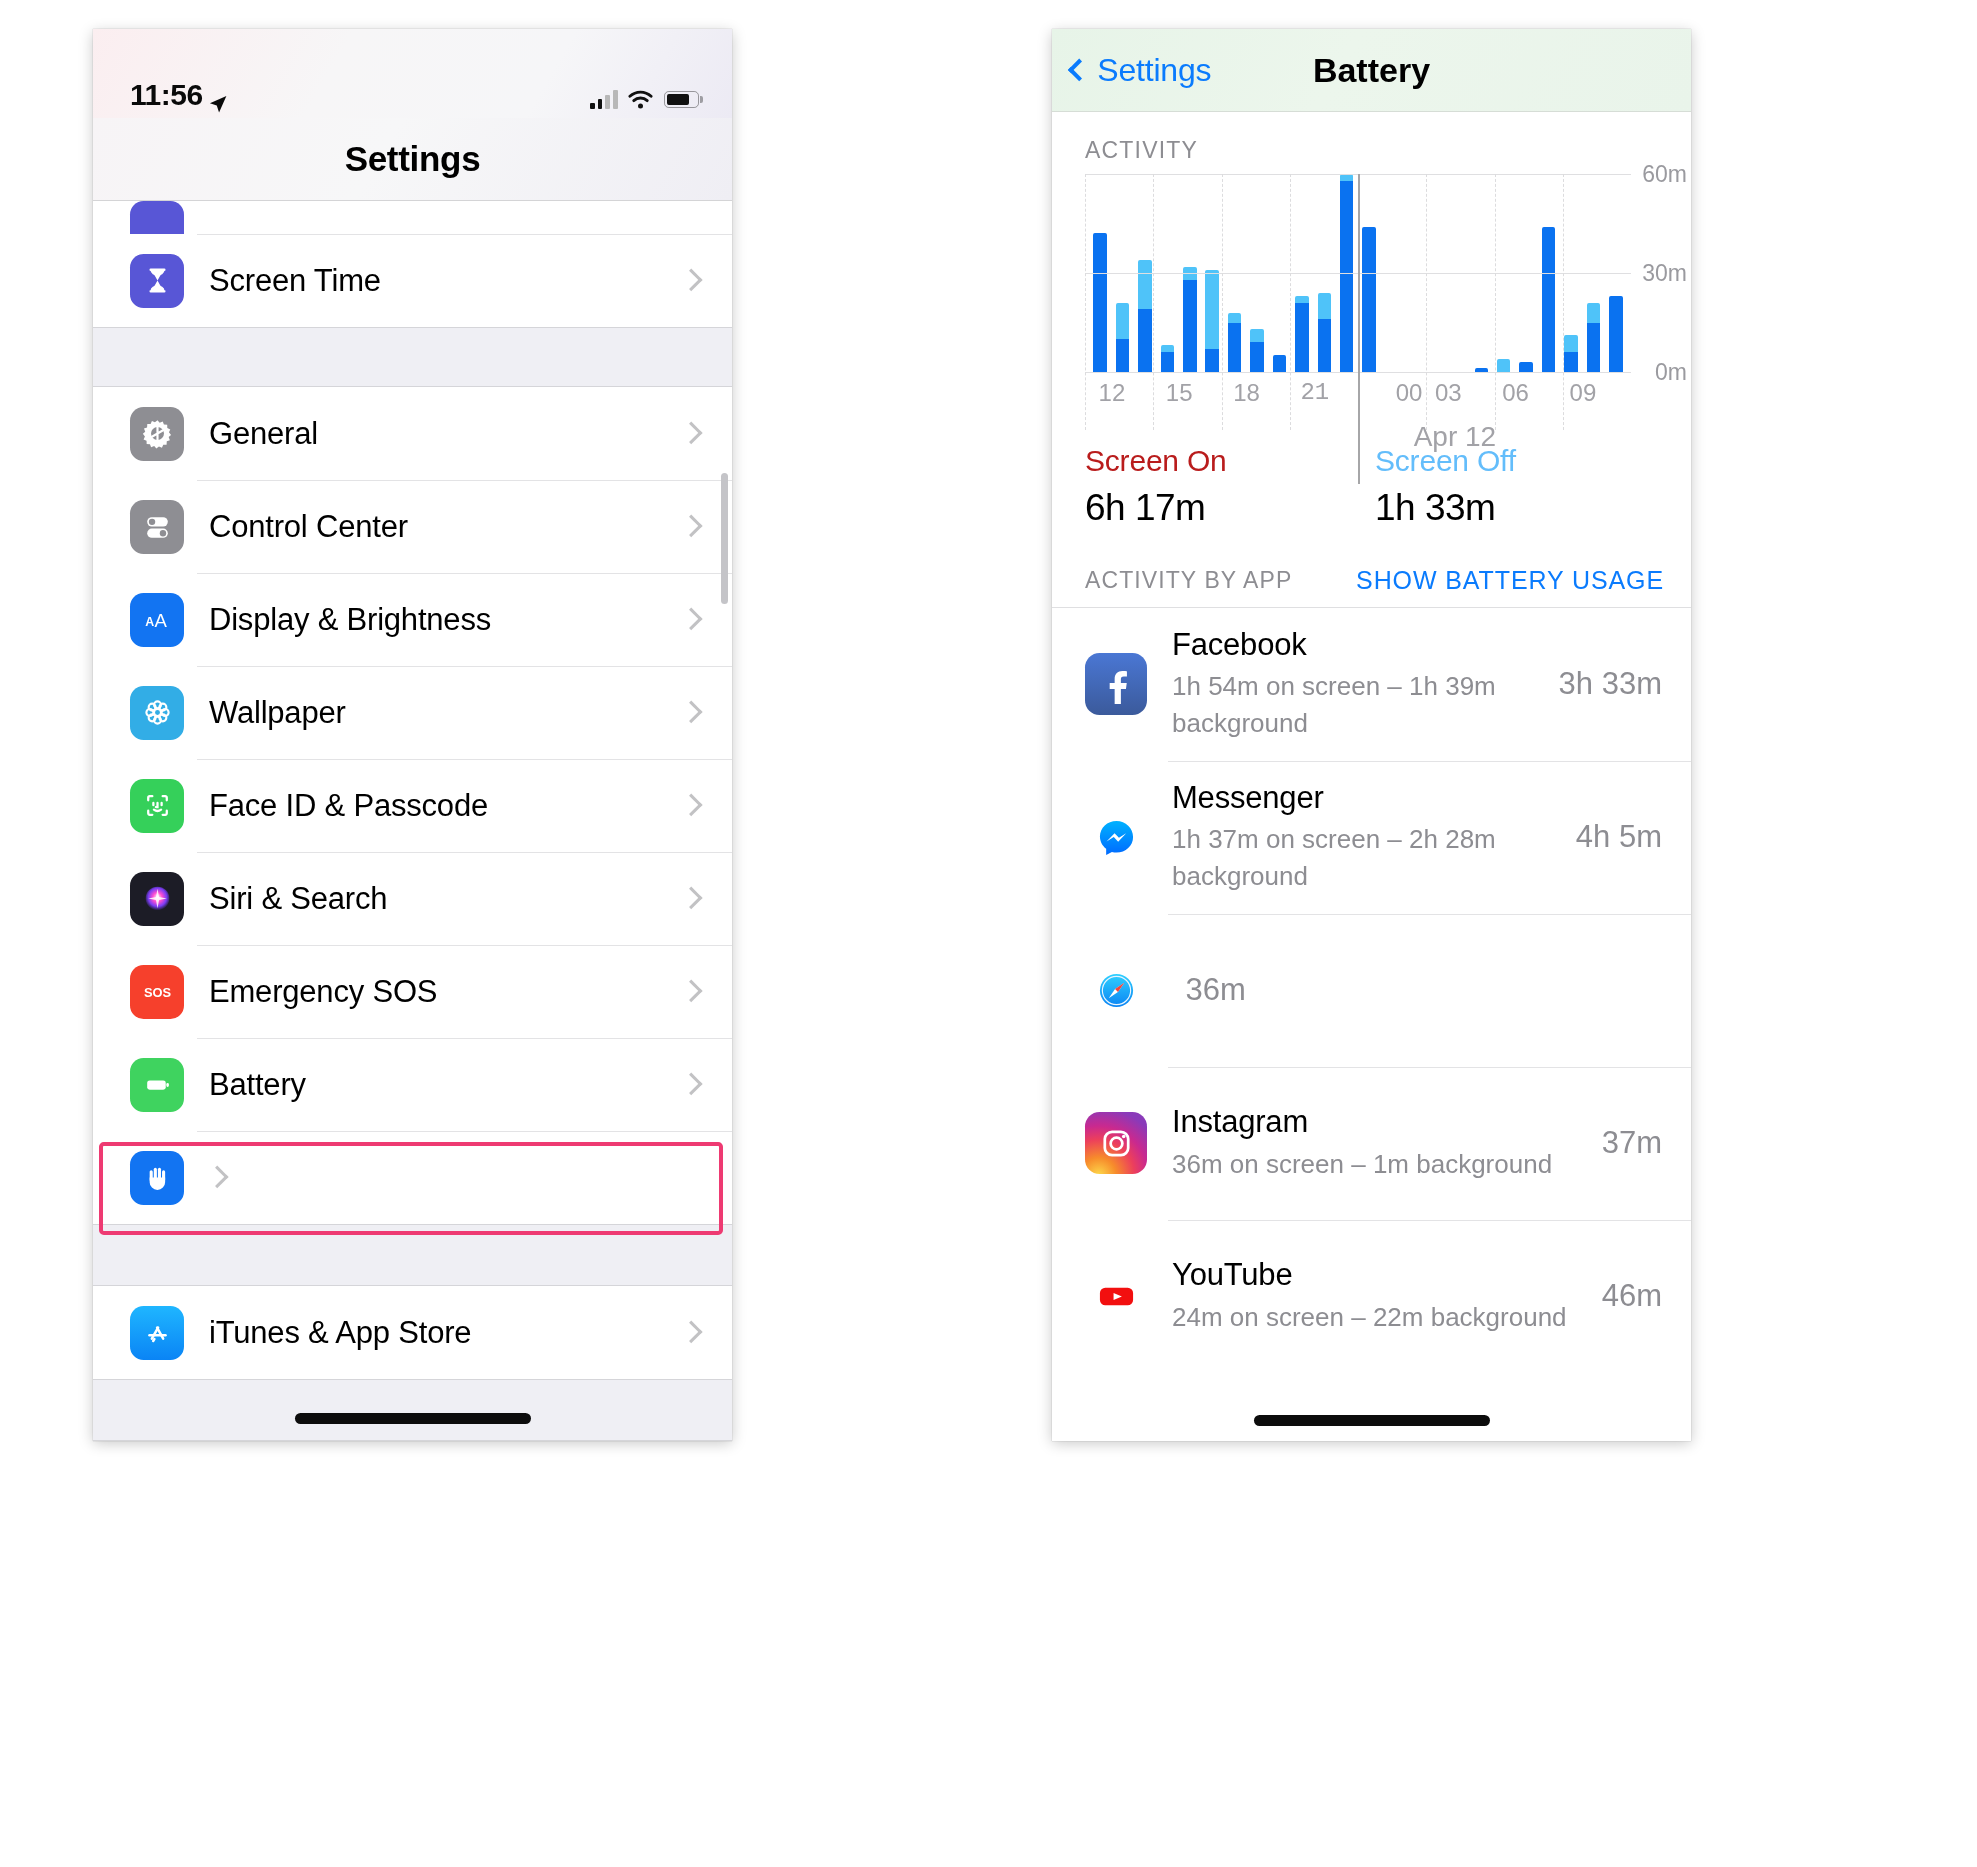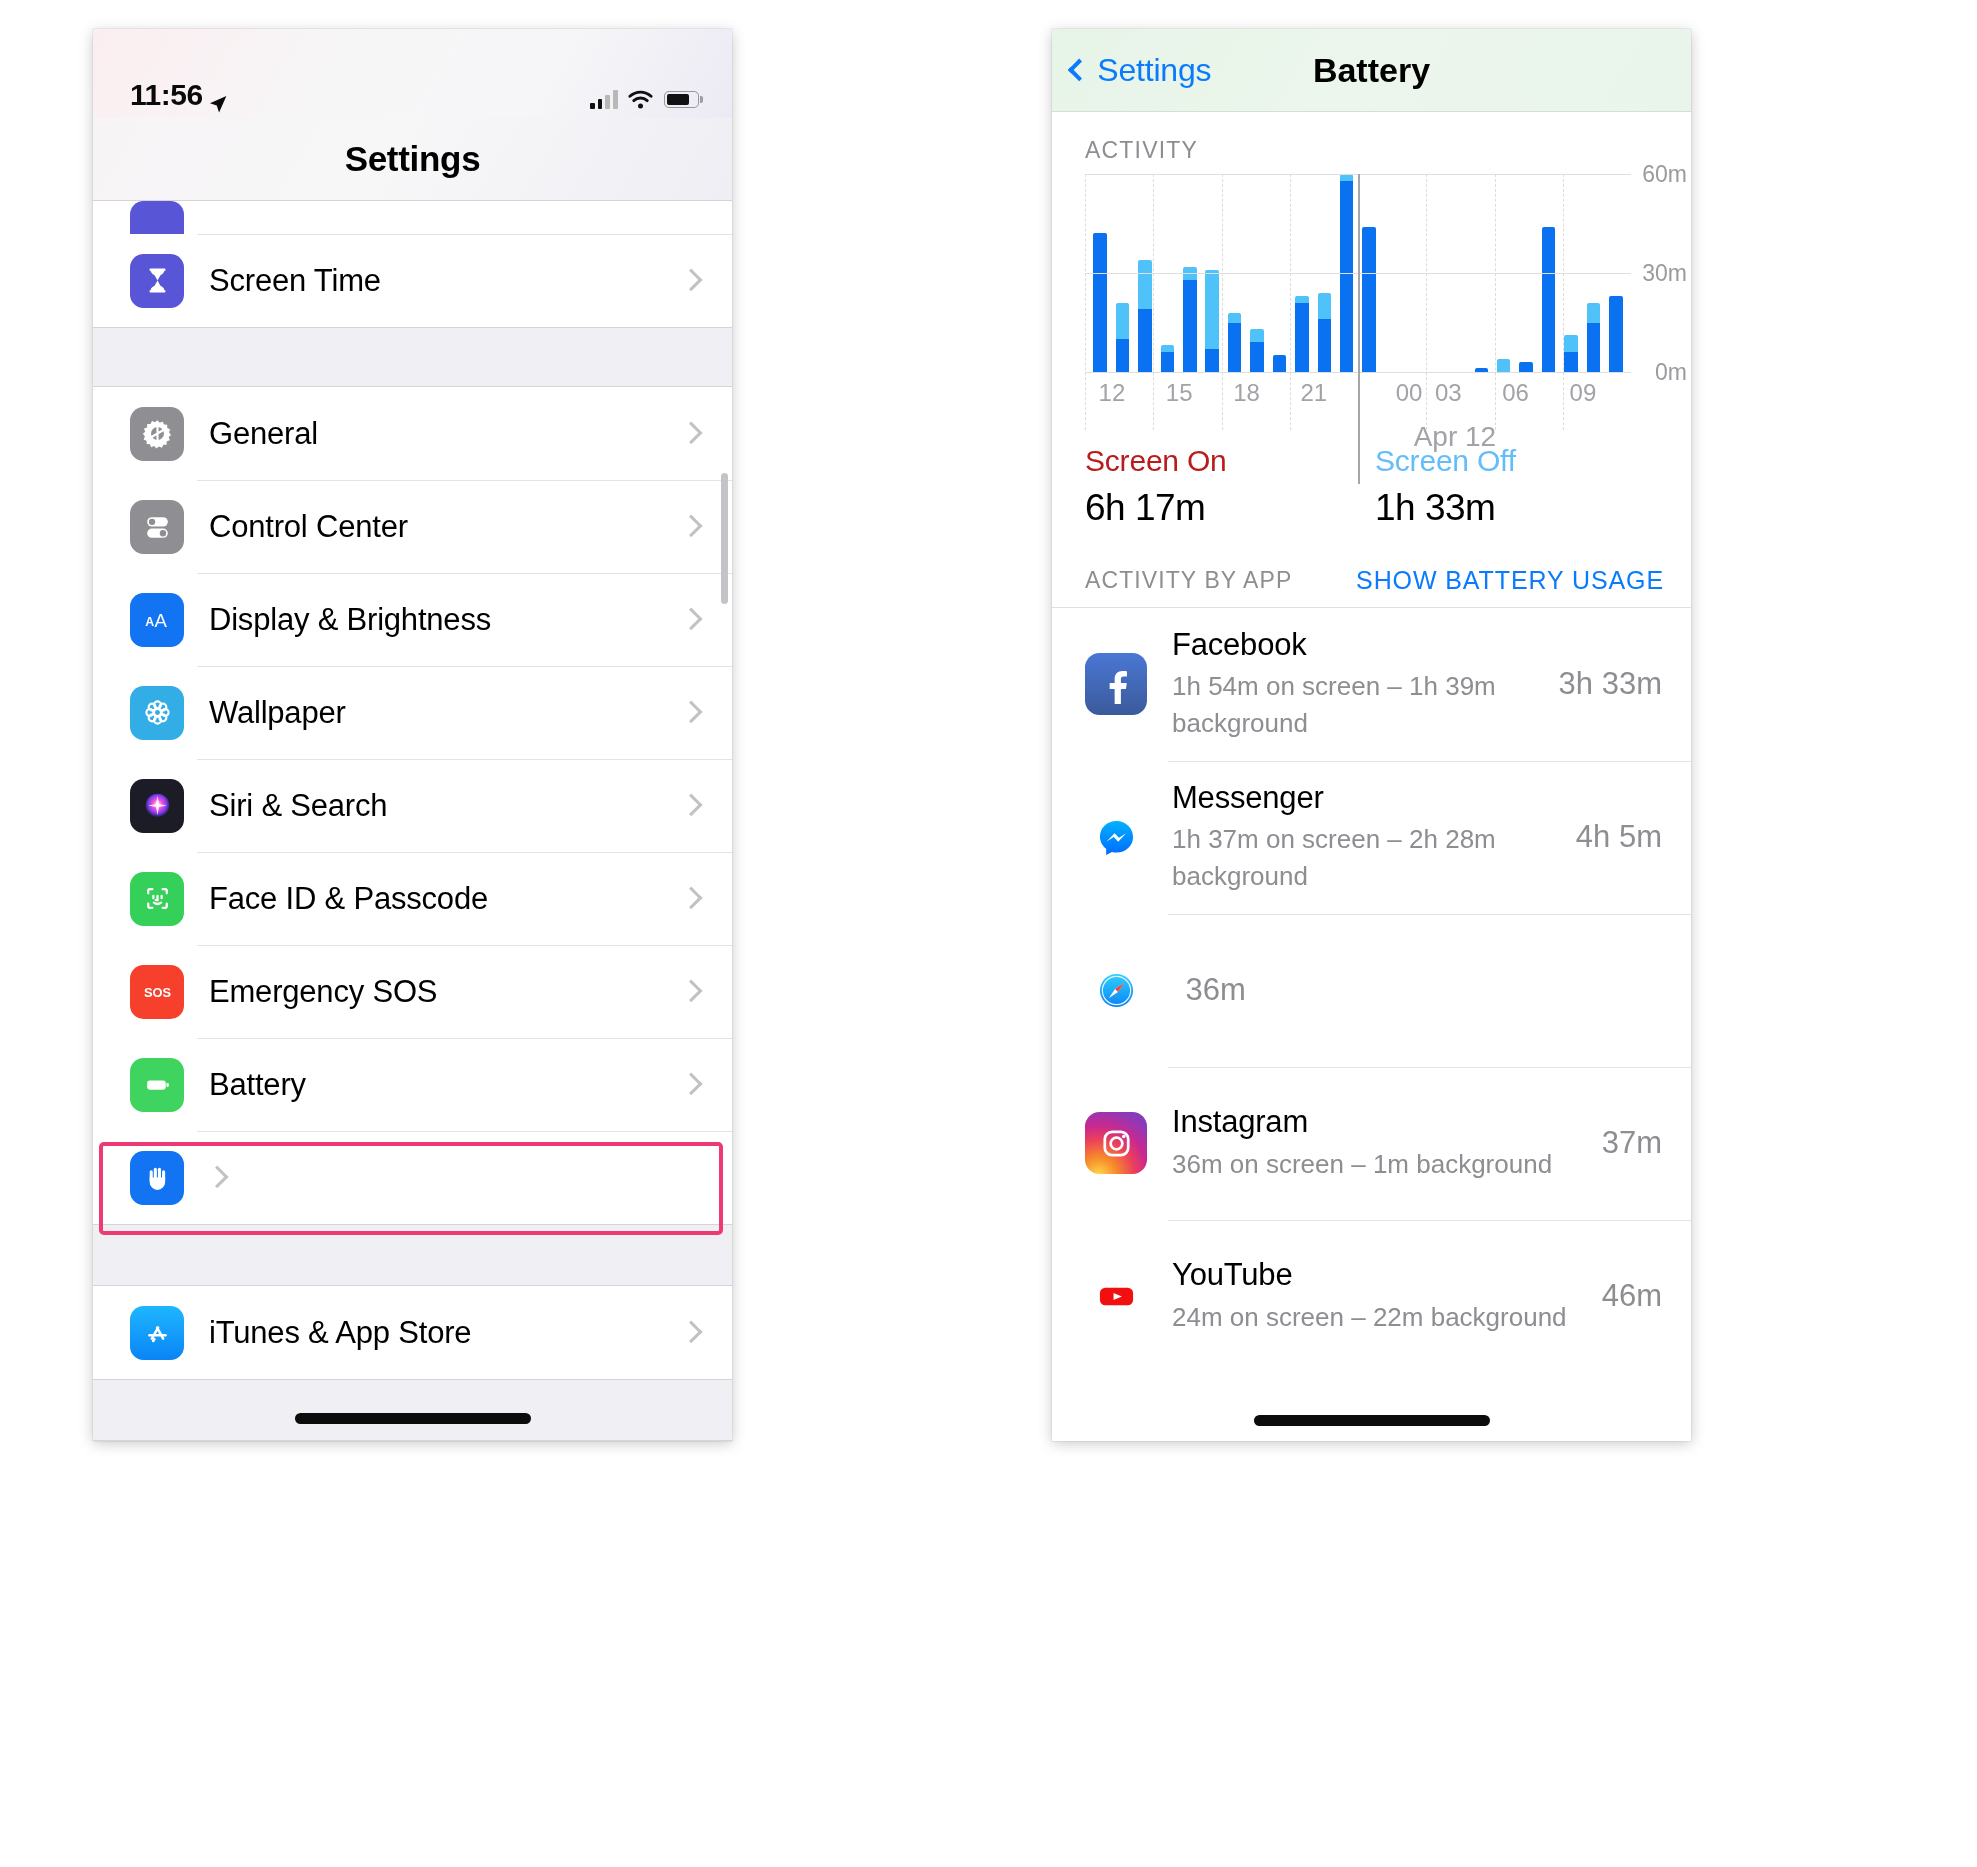--- a/index.html
+++ b/index.html
@@ -294,53 +294,53 @@
               <circle cx="21.2" cy="10.8" r="3.4"></circle>
                 <circle cx="10.8" cy="21.2" r="3.4"></circle>
             </g>
           </svg>
         </span>
         <span class="lbl">Wallpaper</span>
         <span class="chev"></span>
       </div>
 
       <div class="row">
+        <span class="ic" style="background:#35d05a">
+          <svg viewBox="0 0 32 32" width="33" height="33">
+            <g stroke="#fff" stroke-width="2.2" fill="none" stroke-linecap="round">
+              <path d="M7 11 V8.5 A1.5 1.5 0 0 1 8.5 7 H11"></path>
+              <path d="M25 11 V8.5 A1.5 1.5 0 0 0 23.5 7 H21"></path>
+              <path d="M7 21 V23.5 A1.5 1.5 0 0 0 8.5 25 H11"></path>
+              <path d="M25 21 V23.5 A1.5 1.5 0 0 1 23.5 25 H21"></path>
+              <path d="M12 13.5 v2.2 M20 13.5 v2.2"></path>
+              <path d="M16 13.5 v4 h-1.6"></path>
+              <path d="M12.5 20 q3.5 2.6 7 0"></path>
+            </g>
+          </svg>
+        </span>
+        <span class="lbl">Face ID &amp; Passcode</span>
+        <span class="chev"></span>
+      </div>
+
+      <div class="row">
         <span class="ic" style="background:#1c1c26">
           <svg viewBox="0 0 32 32" width="33" height="33">
             <defs>
               <radialGradient id="sg" cx="50%" cy="45%" r="55%">
                 <stop offset="0%" stop-color="#ffffff"></stop>
                 <stop offset="35%" stop-color="#ff4fd0"></stop>
                 <stop offset="70%" stop-color="#7b3df5"></stop>
                 <stop offset="100%" stop-color="#1b1b2b"></stop>
               </radialGradient>
             </defs>
             <circle cx="16" cy="16" r="11.5" fill="url(#sg)"></circle>
             <path d="M16 6.5 L17.5 14.5 L25 16 L17.5 17.5 L16 25.5 L14.5 17.5 L7 16 L14.5 14.5 Z" fill="#fff" opacity="0.85"></path>
           </svg>
         </span>
         <span class="lbl">Siri &amp; Search</span>
-        <span class="chev"></span>
-      </div>
-
-      <div class="row">
-        <span class="ic" style="background:#35d05a">
-          <svg viewBox="0 0 32 32" width="33" height="33">
-            <g stroke="#fff" stroke-width="2.2" fill="none" stroke-linecap="round">
-              <path d="M7 11 V8.5 A1.5 1.5 0 0 1 8.5 7 H11"></path>
-              <path d="M25 11 V8.5 A1.5 1.5 0 0 0 23.5 7 H21"></path>
-              <path d="M7 21 V23.5 A1.5 1.5 0 0 0 8.5 25 H11"></path>
-              <path d="M25 21 V23.5 A1.5 1.5 0 0 1 23.5 25 H21"></path>
-              <path d="M12 13.5 v2.2 M20 13.5 v2.2"></path>
-              <path d="M16 13.5 v4 h-1.6"></path>
-              <path d="M12.5 20 q3.5 2.6 7 0"></path>
-            </g>
-          </svg>
-        </span>
-        <span class="lbl">Face ID &amp; Passcode</span>
         <span class="chev"></span>
       </div>
 
       <div class="row">
         <span class="ic" style="background:#f6402c">
           <svg viewBox="0 0 34 32" width="35" height="33">
             <text x="17" y="21.5" text-anchor="middle" font-family="Liberation Sans, sans-serif" font-size="12.5" font-weight="700" fill="#fff">SOS</text>
           </svg>
         </span>
         <span class="lbl">Emergency SOS</span>
@@ -560,21 +560,21 @@
             <div class="vdash" style="left: 37.5%;"></div>
             <div class="vnow" style="left: 50%;"></div>
             <div class="vdash" style="left: 62.5%;"></div>
             <div class="vdash" style="left: 75%;"></div>
             <div class="vdash" style="left: 87.5%;"></div>
           </div>
         <div class="xlabels" id="chartXLabels">
             <div class="xlab" style="left: calc(0% + 9.7px);">12</div>
             <div class="xlab" style="left: calc(12.5% + 9.7px);">15</div>
             <div class="xlab" style="left: calc(25% + 9.7px);">18</div>
-            <div class="xlab" style="left: calc(37.5% + 9.7px);">21</div>
+            <div class="xlab" style="left: calc(37.5% + 9.7px); font-family: Liberation Mono, monospace;">21</div>
             <div class="xlab" style="left: calc(50% + 9.7px); margin-left: 28px;">00</div>
             <div class="xlab" style="left: calc(62.5% + 9.7px);">03</div>
             <div class="xlab" style="left: calc(75% + 9.7px);">06</div>
             <div class="xlab" style="left: calc(87.5% + 9.7px);">09</div>
           </div>
         <div class="daylab" id="chartDayLabel" style="left: calc(50% + 9.7px);">Apr 12</div>
       </div>
 
       <div class="so-wrap">
         <div class="so-col">

